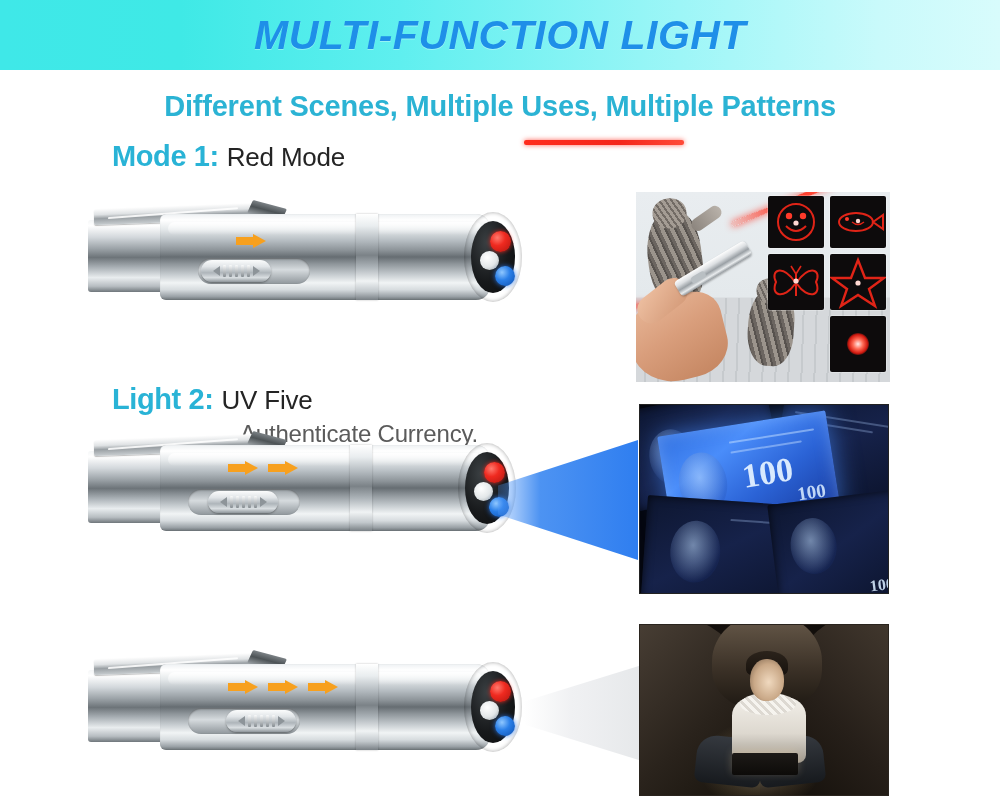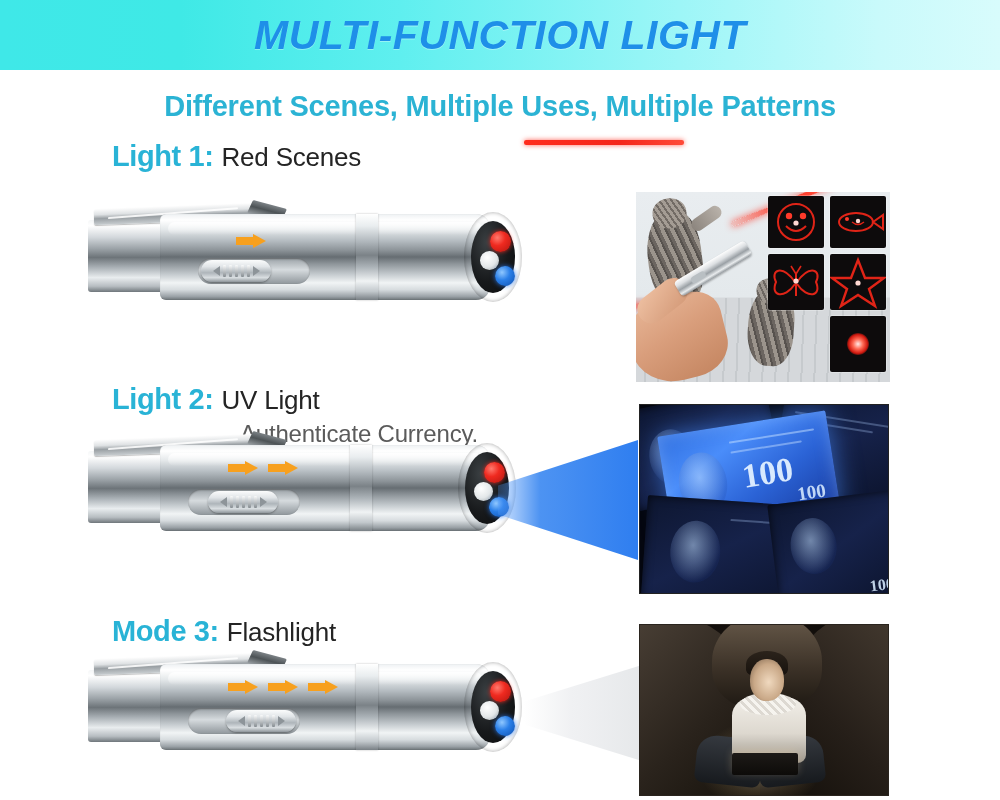--- a/index.html
+++ b/index.html
@@ -372,21 +372,21 @@
 </div>
 
 <div class="subtitle-wrap">
   <div class="subtitle">Different Scenes, Multiple Uses, Multiple Patterns</div>
 </div>
 
 <section class="mode-block" id="mode-1">
 
   <div class="mode-head">
     <div class="mode-line1">
-      <span class="mode-tag">Light 1:</span><span class="mode-name">Red Scenes</span>
+      <span class="mode-tag">Mode 1:</span><span class="mode-name">Red Mode</span>
     </div>
   </div>
 
   <div class="pen-stage" id="pen-1">
     <div class="pen">
       <div class="pen-rear"></div>
       <div class="pen-clip">
         <div class="pen-clip-line"></div>
       </div>
       <div class="pen-body"></div>
@@ -476,21 +476,21 @@
     <div class="pat p5">
       <div class="dot-glow"></div>
     </div>
   </div>
 </div>
 
 <section class="mode-block" id="mode-2">
 
   <div class="mode-head">
     <div class="mode-line1">
-      <span class="mode-tag">Light 2:</span><span class="mode-name">UV Light</span>
+      <span class="mode-tag">Light 2:</span><span class="mode-name">UV Five</span>
     </div>
     <div class="mode-sub">Authenticate Currency.</div>
   </div>
 
   <div class="pen-stage" id="pen-2">
     <div class="pen">
       <div class="pen-rear"></div>
       <div class="pen-clip">
         <div class="pen-clip-line"></div>
       </div>
@@ -559,25 +559,20 @@
     <span class="bill-100" style="right:14px;top:34px;font-size:17px;">100</span>
   </div>
   <div class="bill" style="right:-16px; bottom:-22px; width:130px; height:118px; transform:rotate(-7deg);">
     <span class="bill-face" style="left:18px;top:18px;width:46px;height:56px;"></span>
     <span class="bill-100" style="right:14px;bottom:16px;font-size:16px;">100</span>
   </div>
 </div>
 
 <section class="mode-block" id="mode-3">
 
-  <div class="mode-head">
-    <div class="mode-line1">
-      <span class="mode-tag">Mode 3:</span><span class="mode-name">Flashlight</span>
-    </div>
-  </div>
 
   <div class="pen-stage" id="pen-3">
     <div class="pen">
       <div class="pen-rear"></div>
       <div class="pen-clip">
         <div class="pen-clip-line"></div>
       </div>
       <div class="pen-body"></div>
       <div class="pen-gloss"></div>
       <div class="pen-ring"></div>

